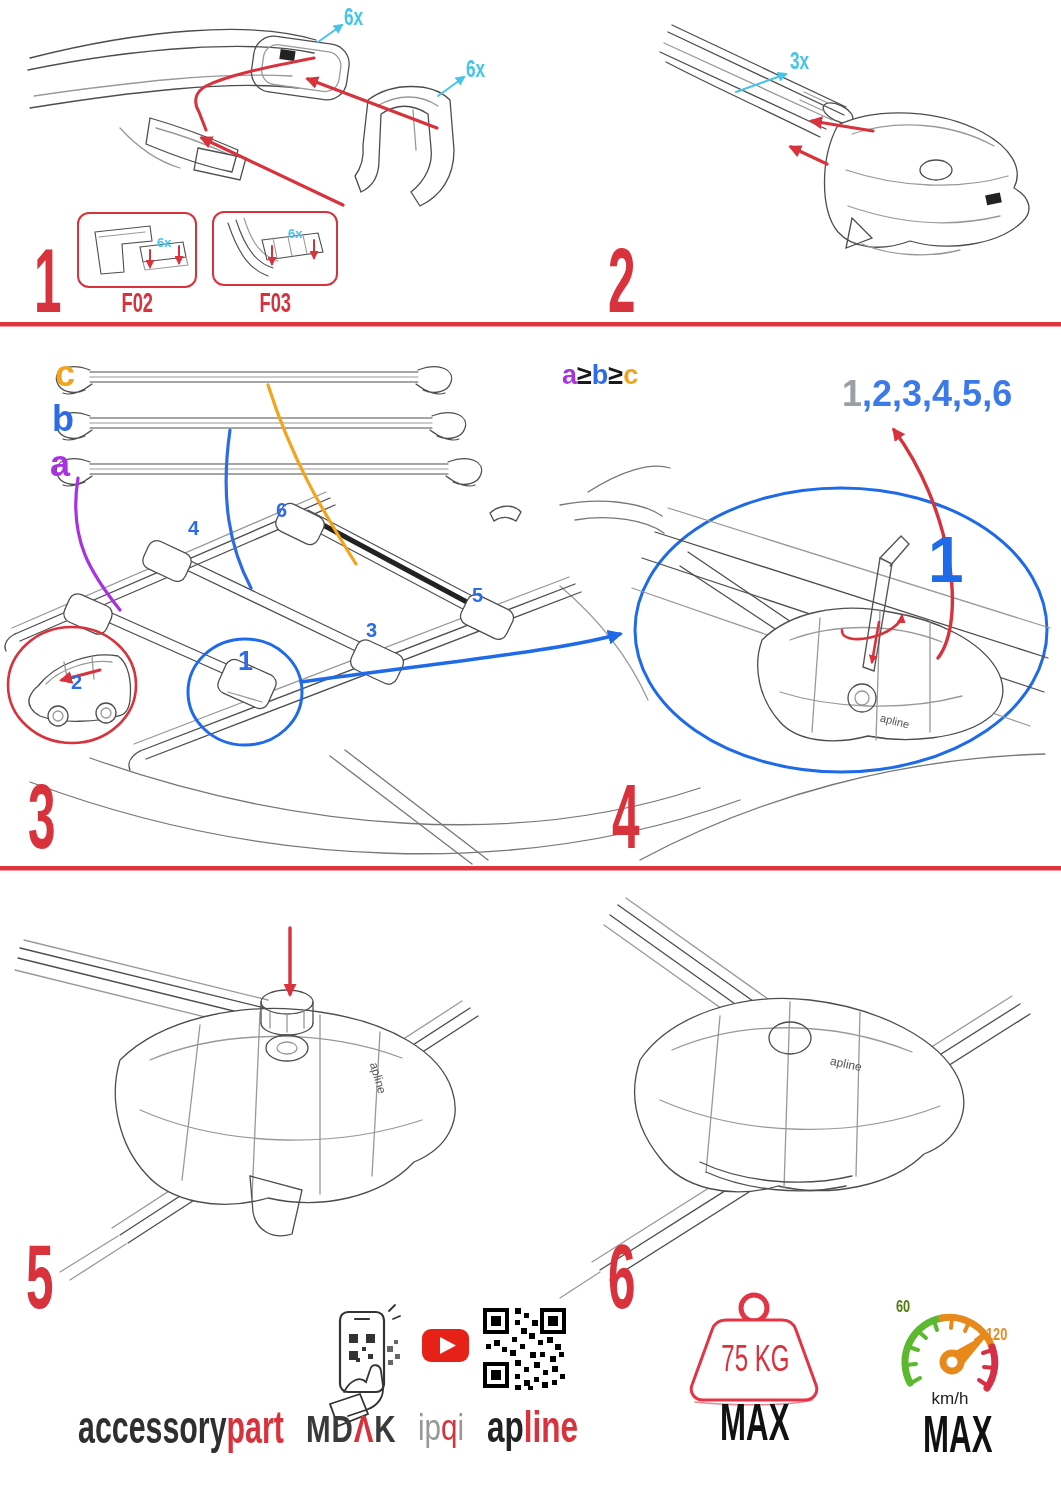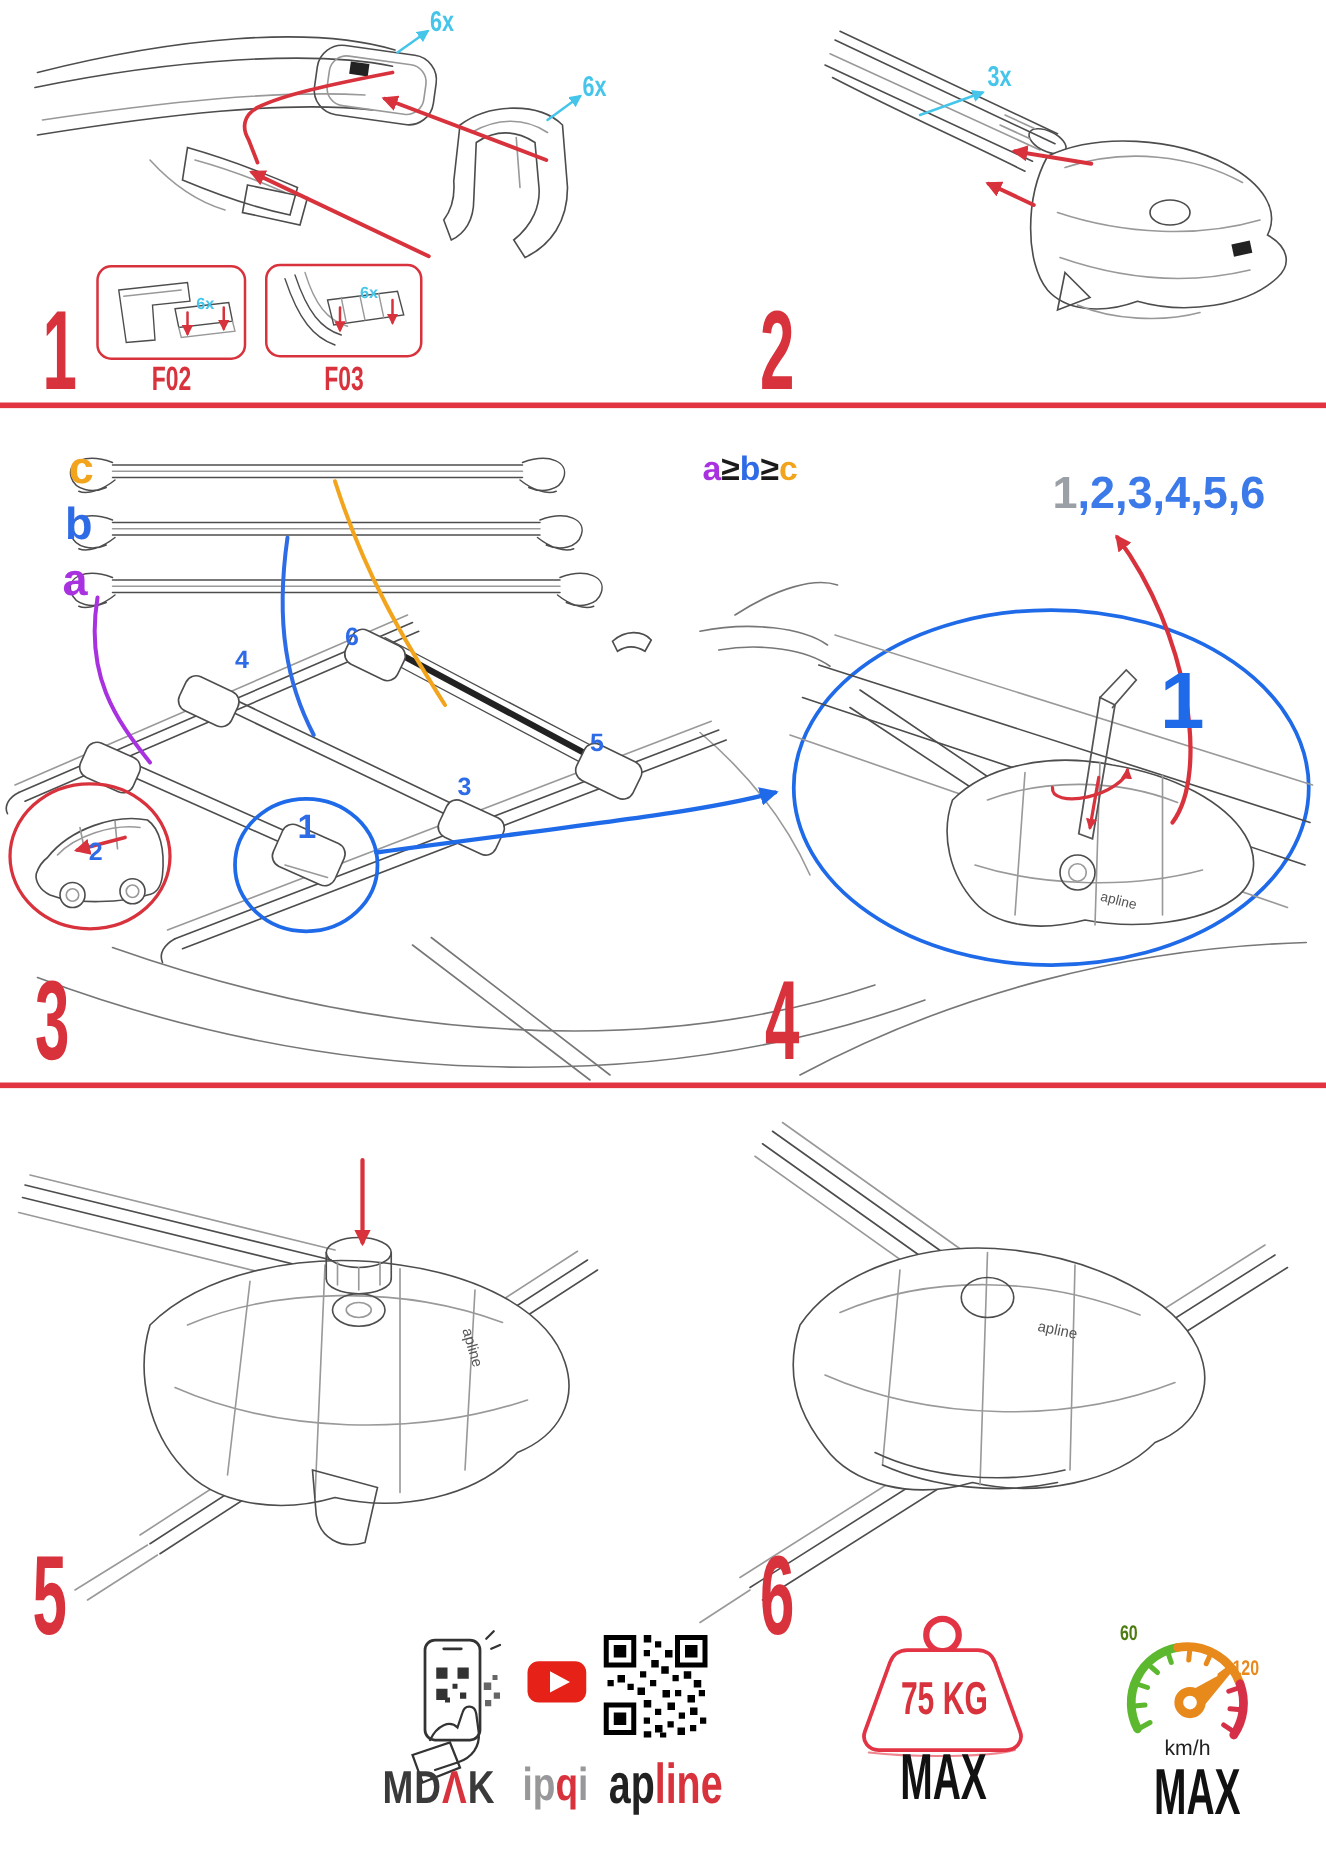--- a/index.html
+++ b/index.html
@@ -400,31 +400,34 @@
 <div class="abs seq" style="left:842px;top:376px">
   <span style="color:#9aa0a6">1</span><span style="color:#3b7ae8">,2,3,4,5,6</span>
 </div>
 <div class="abs big1" style="left:928px;top:528px"><span>1</span></div>
 
 <div class="abs flogo" style="left:880px;top:716px;transform:rotate(14deg)"><span>apline</span></div>
 <div class="abs flogo" style="left:362px;top:1072px;transform:rotate(74deg);font-size:12px"><span>apline</span></div>
 <div class="abs flogo" style="left:830px;top:1058px;transform:rotate(12deg);font-size:12px"><span>apline</span></div>
 
 
+<div class="abs brand" style="left:78px;top:1404px;font-size:46px">
+  <span class="cnd" style="transform:scaleX(0.66)"><span style="color:#2f2f2f">accessory</span><span style="color:#d8323c">part</span></span>
+</div>
 <div class="abs brand" style="left:306px;top:1411px;font-size:37px;letter-spacing:1px">
   <span class="cnd" style="transform:scaleX(0.8)"><span style="color:#3a3a3a">MD</span><span style="color:#d8323c">Λ</span><span style="color:#3a3a3a">K</span></span>
 </div>
-<div class="abs brand" style="left:418px;top:1409px;font-size:37px;font-weight:bold">
+<div class="abs brand" style="left:418px;top:1409px;font-size:37px;font-weight:normal">
   <span class="cnd" style="transform:scaleX(0.8)"><span style="color:#98989a">ip</span><span style="color:#d8323c">q</span><span style="color:#98989a">i</span></span>
 </div>
 <div class="abs brand" style="left:487px;top:1404px;font-size:45px">
   <span class="cnd" style="transform:scaleX(0.7)"><span style="color:#222">ap</span><span style="color:#d8323c">line</span></span>
 </div>
 
-<div class="abs ctr" style="left:694px;top:1340px;width:122px;color:#d8323c;font-weight:bold;font-size:37px;line-height:1"><span class="cndc" style="transform:scaleX(0.65)">75 KG</span></div>
+<div class="abs ctr" style="left:694px;top:1340px;width:122px;color:#d8323c;font-weight:normal;font-size:37px;line-height:1"><span class="cndc" style="transform:scaleX(0.65)">75 KG</span></div>
 <div class="abs ctr max" style="left:694px;top:1396px;width:122px"><span class="cndc" style="transform:scaleX(0.6)">MAX</span></div>
 
 <div class="abs gtick" style="left:896px;top:1298px;color:#4d7c0f"><span class="cnd" style="transform:scaleX(0.75)">60</span></div>
 <div class="abs gtick" style="left:986px;top:1326px;color:#e8891c"><span class="cnd" style="transform:scaleX(0.75)">120</span></div>
 <div class="abs ctr kmh" style="left:900px;top:1390px;width:100px"><span>km/h</span></div>
 <div class="abs ctr max" style="left:900px;top:1408px;width:100px"><span class="cndc" style="transform:scaleX(0.6)">MAX</span></div>
 
 </div>
 
 </body></html>

